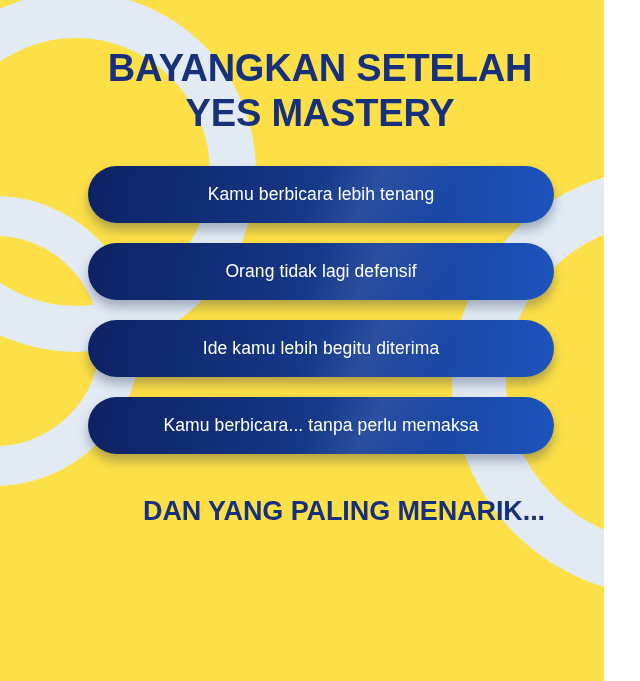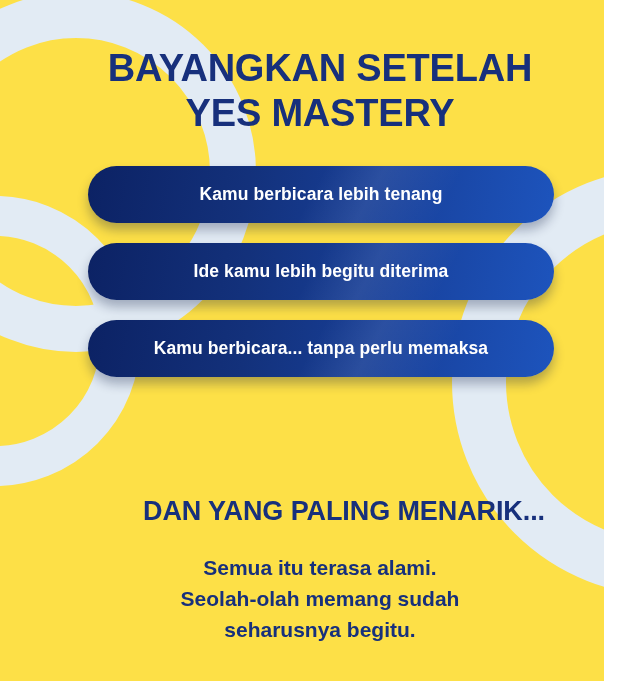--- a/index.html
+++ b/index.html
@@ -107,21 +107,21 @@
     inset: 0;
     background: linear-gradient(118deg, rgba(255,255,255,0) 48%, rgba(255,255,255,0.085) 60%, rgba(255,255,255,0) 76%);
     pointer-events: none;
   }
 
   .pill-label {
     position: relative;
     z-index: 2;
     color: #ffffff;
     font-size: 17.5px;
-    font-weight: bold;
+    font-weight: normal;
     letter-spacing: 0.1px;
     text-align: center;
   }
 
   
   .subheadline {
     position: absolute;
     left: 0;
     top: 496px;
     width: 640px;
@@ -160,30 +160,30 @@
 
   <div class="headline">BAYANGKAN SETELAH
 YES MASTERY</div>
 
   <div class="pill-stack">
 
     <div class="pill">
       <span class="pill-label">Kamu berbicara lebih tenang</span>
     </div>
 
+    <div class="pill">
+      <span class="pill-label">Orang tidak lagi defensif</span>
+    </div>
 
     <div class="pill">
       <span class="pill-label">Ide kamu lebih begitu diterima</span>
     </div>
 
     <div class="pill">
       <span class="pill-label">Kamu berbicara... tanpa perlu memaksa</span>
     </div>
 
   </div>
 
   <div class="subheadline">DAN YANG PALING MENARIK...</div>
 
-  <div class="closing">Semua itu terasa alami.
-Seolah-olah memang sudah
-seharusnya begitu.</div>
 
 </div>
 
 </body></html>

